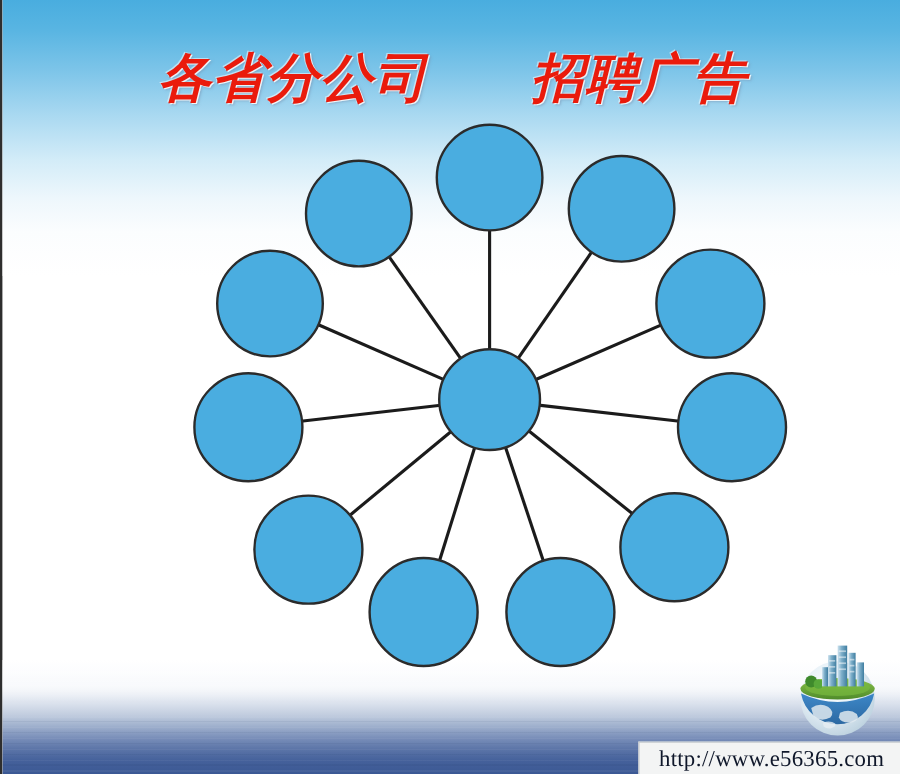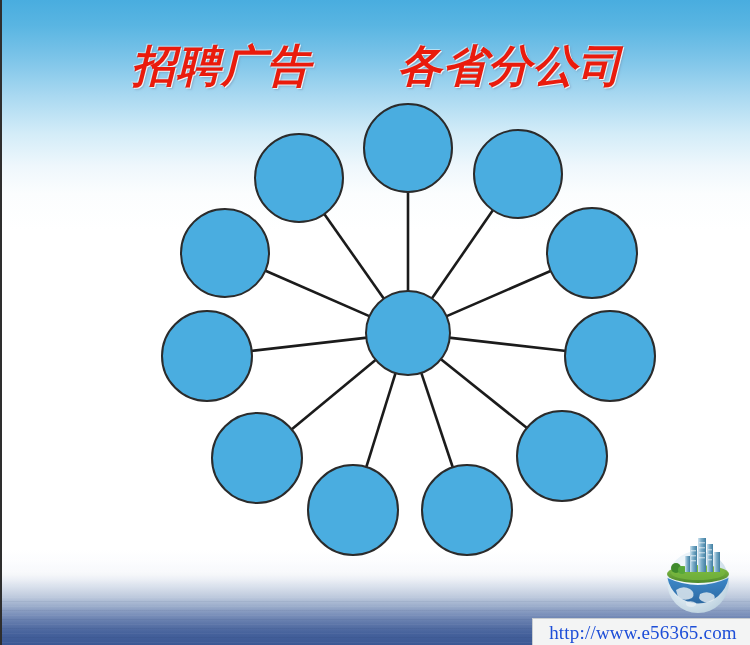--- a/index.html
+++ b/index.html
@@ -156,40 +156,40 @@
     background: #f3f4f4;
     border-top: 1px solid #c8ccd0;
     border-left: 1px solid #c8ccd0;
     display: flex;
     align-items: center;
     justify-content: center;
   }
   .watermark-text {
     font-family: "Liberation Serif", "DejaVu Serif", serif;
     font-size: 19px;
-    color: #1d4ed8;
+    color: #0f172a;
     letter-spacing: .2px;
     white-space: nowrap;
   }
 </style>
 </head>
 <body>
 
 <div id="slide">
 
   <div class="sky"></div>
 
   <div class="ocean">
     <div class="ocean-ripples"></div>
   </div>
   <div class="ocean-haze"></div>
 
   <div class="title-row">
+    <span class="title-text">各省分公司</span>
     <span class="title-text">招聘广告</span>
-    <span class="title-text">各省分公司</span>
   </div>
 
   <div class="diagram">
     <svg width="750" height="645" viewBox="0 0 750 645">
       <g id="spokes">
           <line x1="406" y1="292" x2="406" y2="191" class="spoke" stroke="#1b1b1b"></line>
           <line x1="429.32658077249715" y1="299.2824877924814" x2="491.53553723860057" y2="209.3622689005683" class="spoke" stroke="#1b1b1b"></line>
           <line x1="443.5998723063826" y1="316.6522294320076" x2="549.6489175248577" y2="270.5439489022358" class="spoke" stroke="#1b1b1b"></line>
           <line x1="446.7367860512855" y1="337.6383469266315" x2="564.2824735059376" y2="351.02226183483447" class="spoke" stroke="#1b1b1b"></line>
           <line x1="438.0359062936915" y1="358.58711996184445" x2="525.6200030018921" y2="428.54065174826445" class="spoke" stroke="#1b1b1b"></line>

